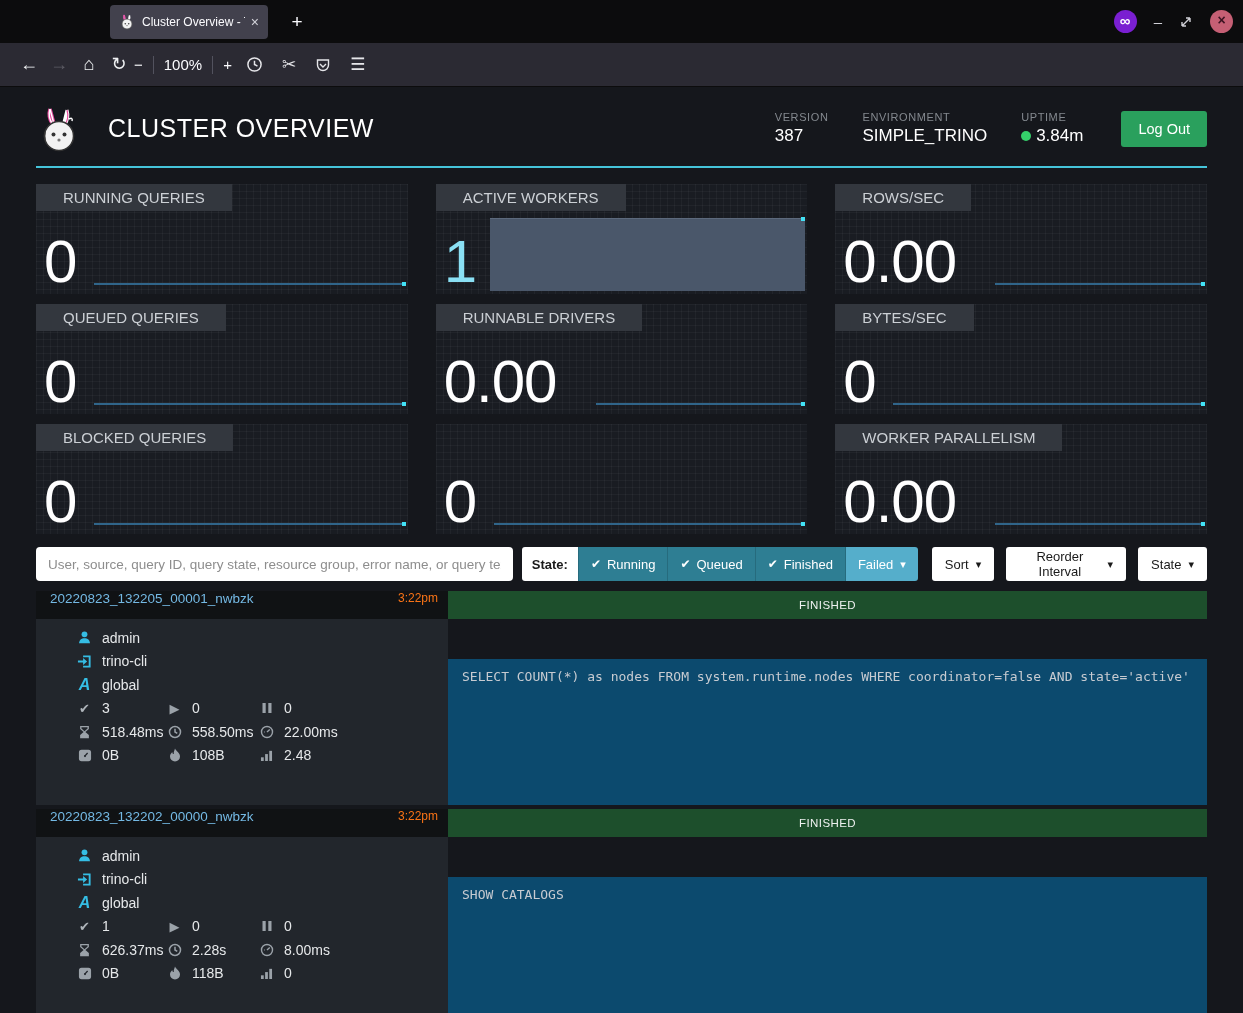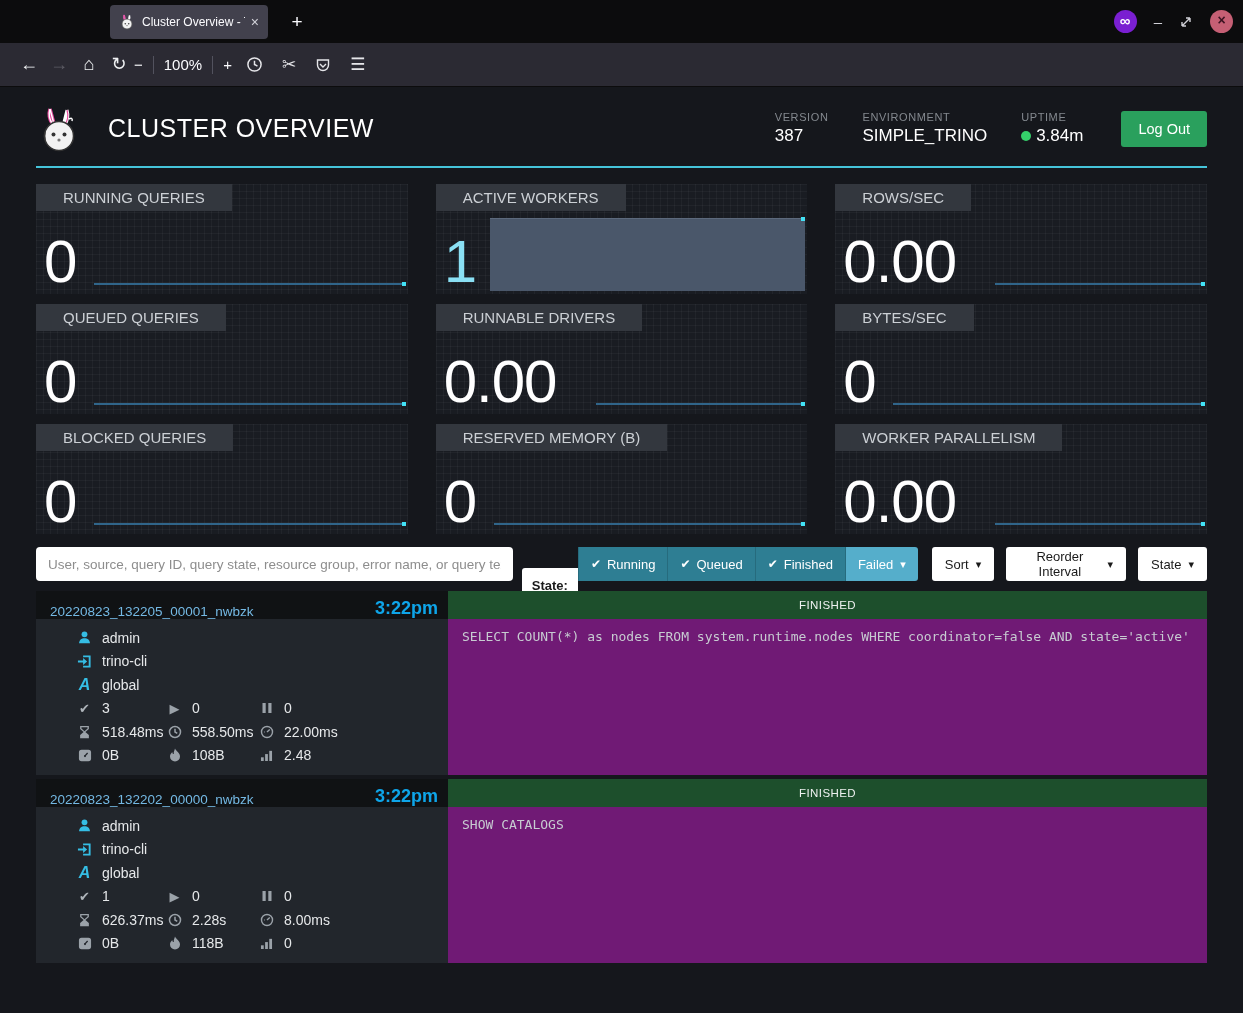--- a/index.html
+++ b/index.html
@@ -81,55 +81,55 @@
 
   
   .qd-bar { margin-top:14px; height:40px; background:#6b7480; color:#fff; font-size:20px;
             line-height:40px; padding-left:10px; letter-spacing:0.3px; }
   .filter-row { margin-top:13px; height:34px; display:flex; align-items:stretch; }
   .search-input { width:534px; border:none; border-radius:4px; background:#fff; padding:0 12px;
                   font-size:13.5px; color:#333; font-family:inherit; }
   .search-input::placeholder { color:#8d8d8d; }
   .state-group { display:flex; margin-left:9px; }
   .state-label { background:#fff; color:#1a1a1a; font-size:13px; font-weight:bold;
-                 padding:17px 10px; display:flex; align-items:center; border-radius:3px 0 0 3px;margin-top:21px; }
+                 padding:17px 10px; display:flex; align-items:center; border-radius:3px 0 0 3px; }
   .fbtn { background:#2e7e93; color:#fff; font-size:13px; padding:0 12px; display:flex;
           align-items:center; gap:6px; border:none; border-left:1px solid #266b7d;
           font-family:inherit; }
   .fbtn .chk { font-size:12px; }
   .fbtn.failed { background:#55aecb; border-radius:0 3px 3px 0; gap:7px; }
   .caret { font-size:11px; }
   .wbtn { background:#fff; color:#1a1a1a; font-size:13px; border:none; border-radius:3px;
           padding:0 13px; display:flex; align-items:center; gap:7px; font-family:inherit; }
   .ml14 { margin-left:14px; } .ml12 { margin-left:12px; }
 
   
   .qrow { margin-top:10px; }
   .qrow + .qrow { margin-top:4px; }
   .qhead { display:flex; height:28px; }
-  .qhead-left { width:412px; flex:none; background:#101214; display:flex; align-items:flex-end;
-                padding:0 10px 0 14px; }
+  .qhead-left { width:412px; flex:none; background:#101214; display:flex; align-items:flex-start;
+                padding:0 10px 11px 14px; }
   .qid { color:#74b9e4; font-size:13.5px; text-decoration:none; }
-  .qtime { margin-left:auto; color:#0ea5e9; font-size:18px;font-weight:bold; }
+  .qtime { margin-left:auto; color:#f97316; font-size:12px; }
   .qstate { flex:1; background:#1d4f2c; color:#eef1f0; font-size:11.5px; display:flex;
             align-items:center; justify-content:center; letter-spacing:0.4px; }
   .qbody { display:flex; }
   .qbody-left { width:412px; flex:none; background:#22262c; padding:7px 8px 8px 40px;
                 color:#e6e8ea; font-size:14px; }
   .dline { height:23.5px; display:flex; align-items:center; }
   .dgrid { height:23.5px; display:grid; grid-template-columns:90px 92px 1fr; align-items:center; }
   .cell { display:flex; align-items:center; }
   .micon { width:17px; margin-right:9px; display:inline-flex; justify-content:center; flex:none; }
   .micon svg { display:block; }
   .cyan-ic { color:#35bde4; }
   .gray-ic { color:#9ba2a9; }
   .ga { font-weight:bold; font-style:italic; font-size:16px; color:#35bde4; line-height:1; }
   .glyph { font-size:13px; color:#aeb4ba; }
-  .qbody-right { flex:1; background:#701a75; padding:9px 14px; font-family:"DejaVu Sans Mono", monospace;
-                 font-size:13px; color:#c7cbd1; line-height:1.45; }
+  .qbody-right { flex:1; background:#0c4a6e; padding:9px 14px; font-family:"DejaVu Sans Mono", monospace;
+                 font-size:13px; color:#c7cbd1; line-height:1.45;margin-top:40px; }
   .qbody-right.h1 { min-height:146px; } .qbody-right.h2 { min-height:144px; }
 </style>
 </head>
 <body>
 
 <div class="titlebar">
   <div class="tab">
     <svg class="fav" viewBox="0 0 16 16">
       <path d="M5 1 L6.3 6 M5 1 C4.6 3 4.8 5 5.8 6.2" stroke="#e85aad" stroke-width="1.6" fill="none"></path>
       <path d="M10.5 1.5 L9.5 6 M10.5 1.5 C11 3.2 10.8 5 10 6.2" stroke="#fff" stroke-width="1.4" fill="none"></path>
@@ -248,21 +248,20 @@
       <span class="chip">BYTES/SEC</span>
       <span class="big-num">0</span>
       <span class="spark-line after-short"></span>
     </div>
     <div class="stat-card">
       <span class="chip">BLOCKED QUERIES</span>
       <span class="big-num">0</span>
       <span class="spark-line after-short"></span>
     </div>
     <div class="stat-card">
-      <span class="chip">RESERVED MEMORY (B)</span>
       <span class="big-num">0</span>
       <span class="spark-line after-short"></span>
     </div>
     <div class="stat-card">
       <span class="chip">WORKER PARALLELISM</span>
       <span class="big-num">0.00</span>
       <span class="spark-line after-wide"></span>
     </div>
   </div>
 

